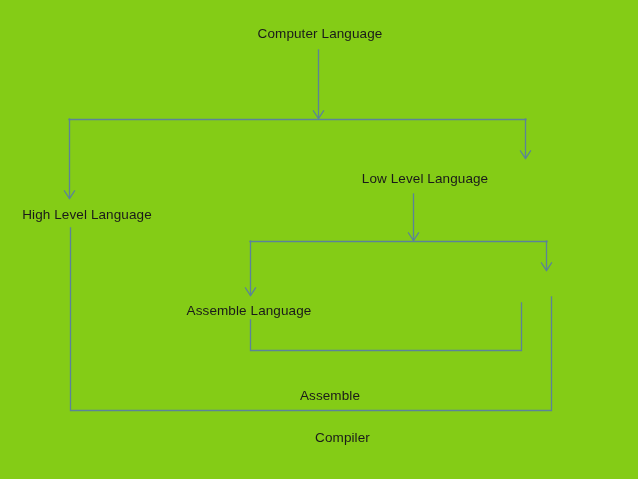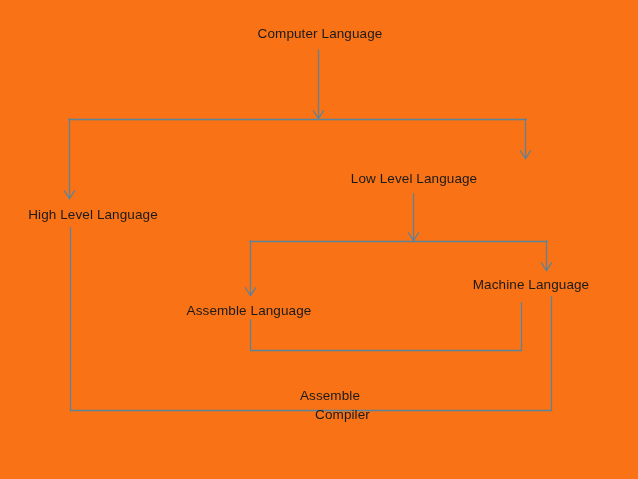--- a/index.html
+++ b/index.html
@@ -10,21 +10,21 @@
   body {
     width: 638px;
     height: 479px;
     font-family: "Liberation Sans", sans-serif;
     overflow: hidden;
   }
   #diagram-root {
     position: relative;
     width: 638px;
     height: 479px;
-    background: #f97316;
+    background: #84cc16;
   }
   svg.connectors {
     position: absolute;
     left: 0;
     top: 0;
     width: 638px;
     height: 479px;
   }
   .node-label {
     position: absolute;
@@ -71,25 +71,24 @@
 
       <path d="M250.5 320 L250.5 350.5 L521.5 350.5 L521.5 303"></path>
 
       <path d="M70.5 228 L70.5 410.5 L551.5 410.5 L551.5 297"></path>
 
     </g>
   </svg>
 
   <div class="node-label centered" style="left:320px; top:27px;">Computer Language</div>
 
-  <div class="node-label centered" style="left:93px; top:208px;text-align:center;">High Level Language</div>
+  <div class="node-label centered" style="left:87px; top:208px;text-align:center;">High Level Language</div>
 
-  <div class="node-label centered" style="left:405px; top:172px;padding-left:18px;">Low Level Language</div>
+  <div class="node-label centered" style="left:416px; top:172px;padding-left:18px;">Low Level Language</div>
 
   <div class="node-label centered" style="left:241px; top:304px;margin-left:8px;">Assemble Language</div>
 
-  <div class="node-label centered" style="left:531px; top:278px;">Machine Language</div>
 
   <div class="node-label centered" style="left:330px; top:389px;">Assemble</div>
 
-  <div class="node-label centered" style="left:330px; top:408px;padding-left:25px;">Compiler</div>
+  <div class="node-label centered" style="left:330px; top:431px;padding-left:25px;">Compiler</div>
 
 </div>
 
 </body></html>

